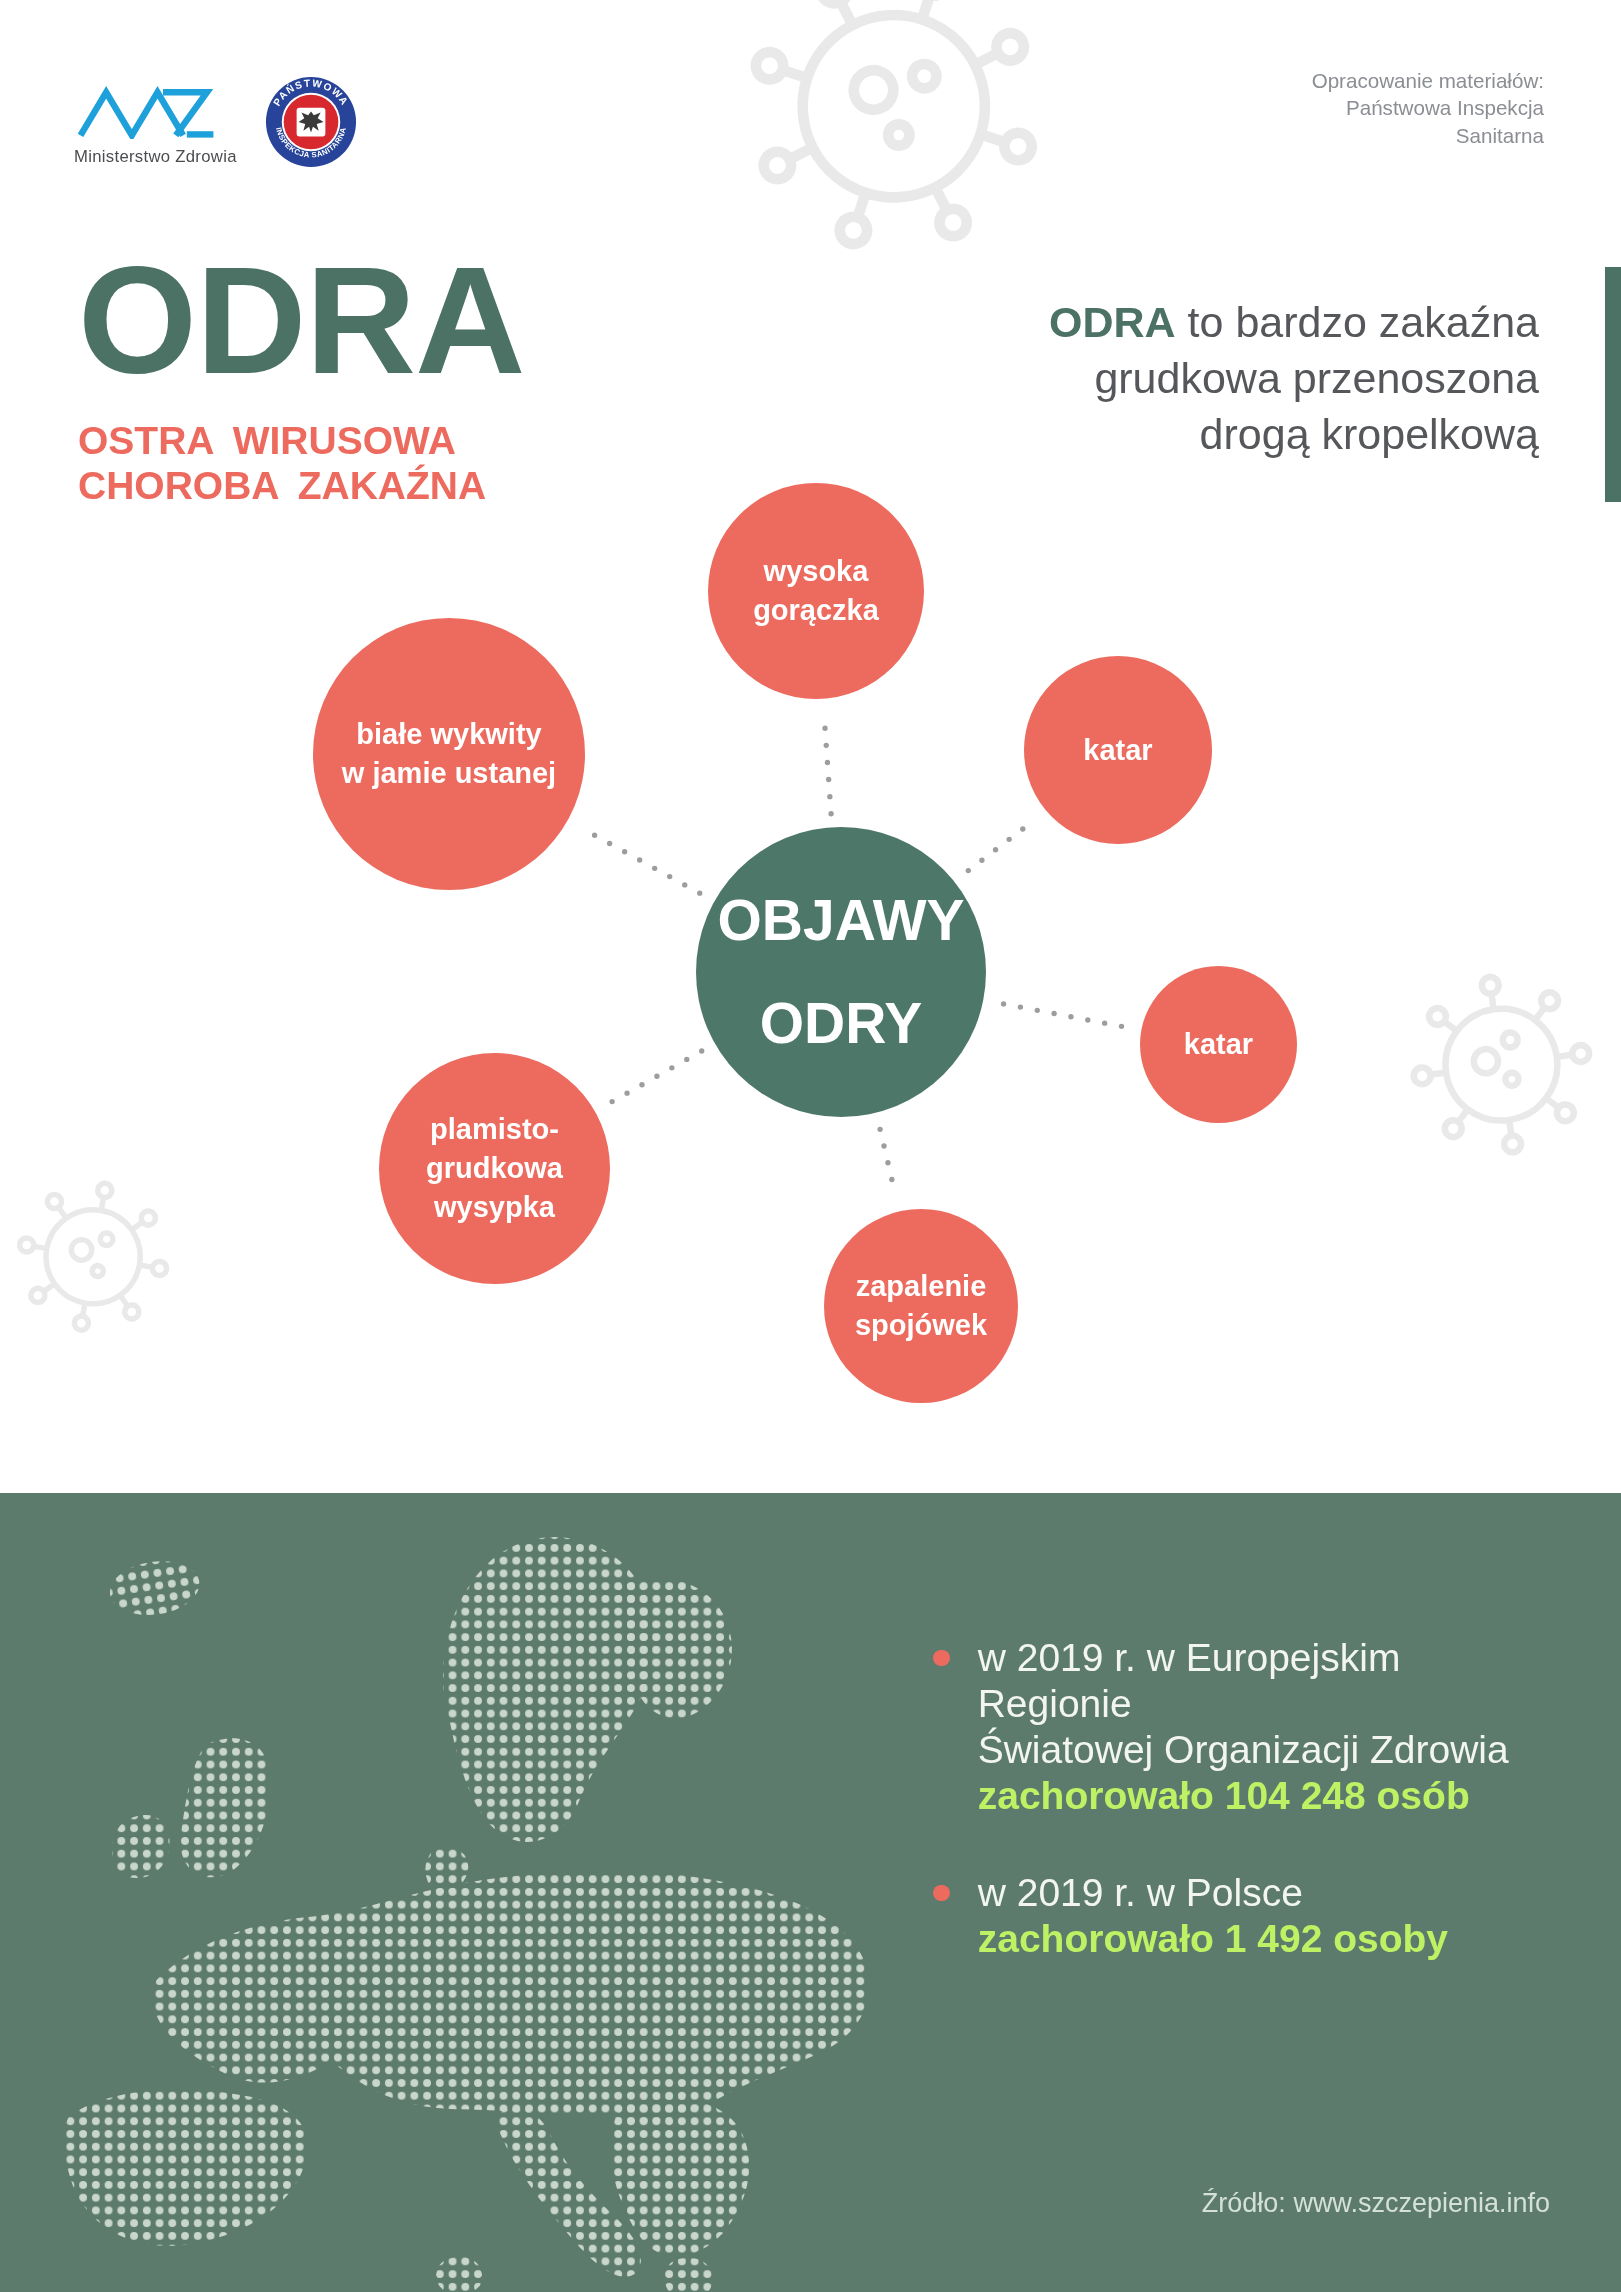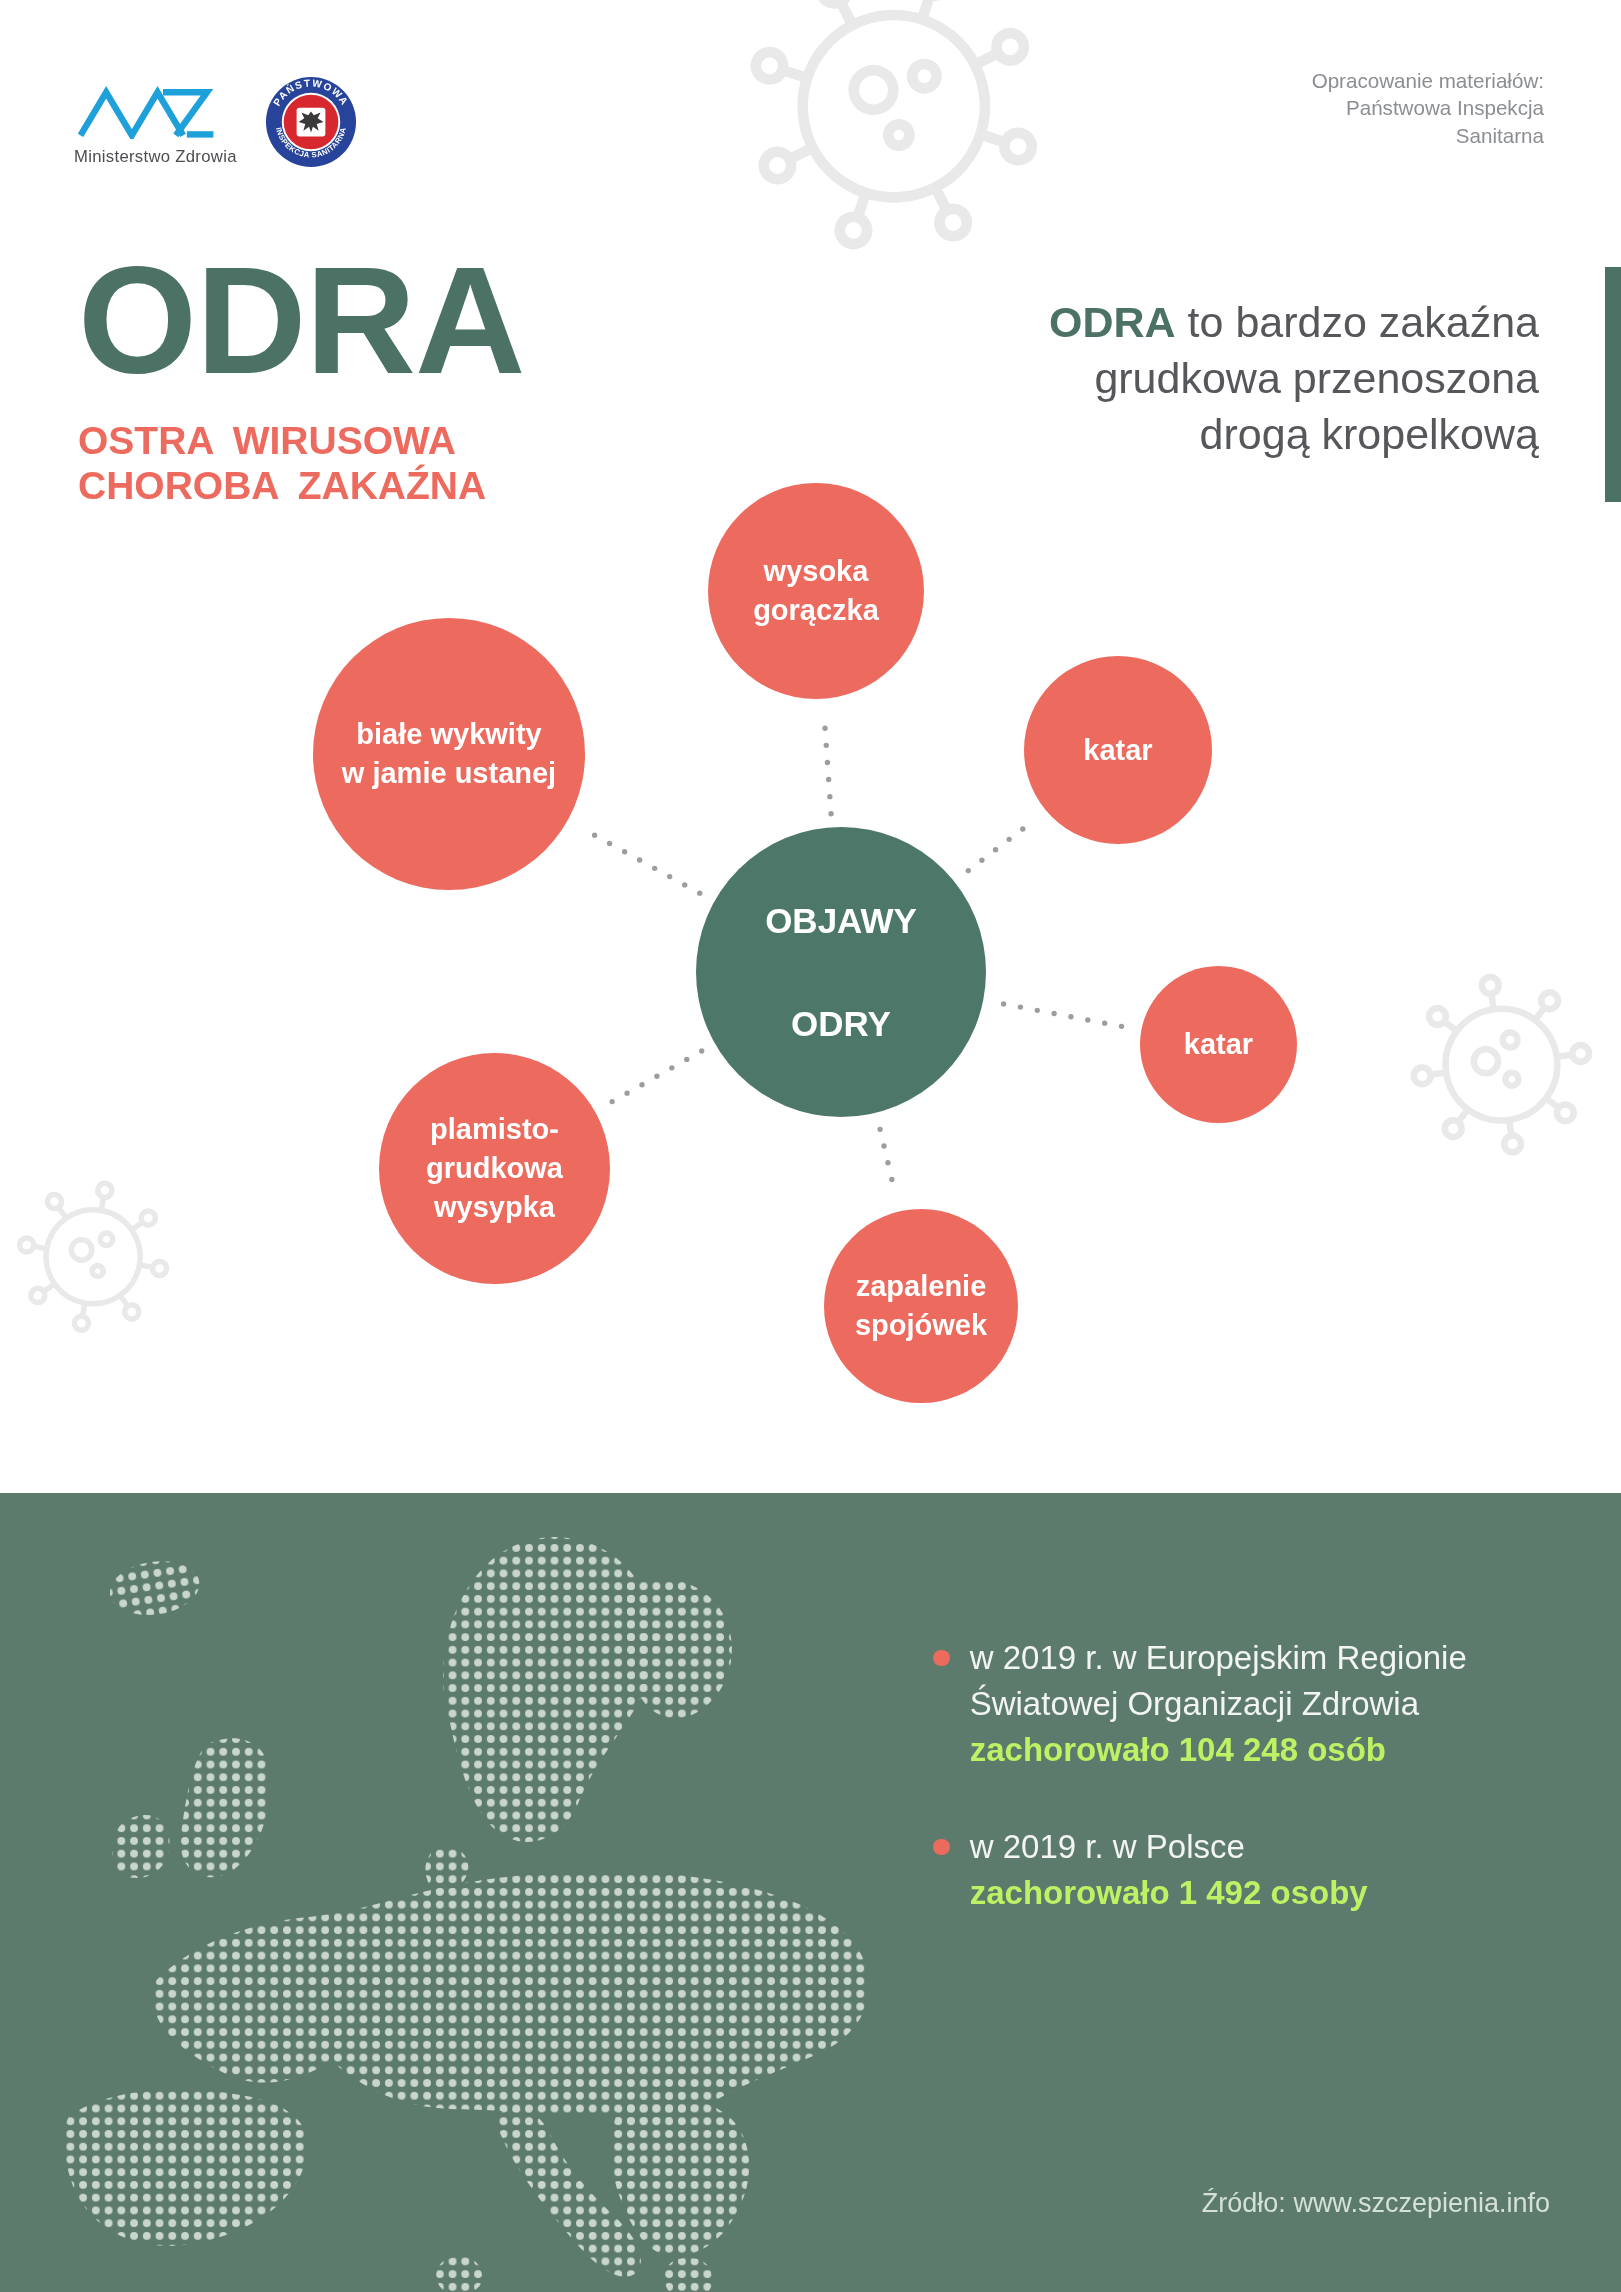--- a/index.html
+++ b/index.html
@@ -21,30 +21,30 @@
   .title-sub{margin-top:21.6px;font-size:39px;line-height:45px;font-weight:700;color:#ed6a5e;word-spacing:8.8px;}
   
   .intro{position:absolute;right:82px;top:294px;width:627px;z-index:3;text-align:right;
          font-size:43px;line-height:56px;color:#55575b;}
   .intro .hl{font-weight:700;color:#4c7265;}
   .green-bar{position:absolute;left:1605px;top:267px;width:15.7px;height:235px;background:#4c7265;z-index:3;}
   
   .circle{position:absolute;border-radius:50%;display:flex;flex-direction:column;
           align-items:center;justify-content:center;text-align:center;z-index:2;}
   .circle span{display:block;}
-  .c-center{background:#4d7768;color:#ffffff;font-weight:700;font-size:35px;line-height:59px;gap:44px;}
+  .c-center{background:#4d7768;color:#ffffff;font-weight:700;font-size:57px;line-height:59px;gap:44px;}
   .c-symptom{background:#ec6b5e;color:#ffffff;font-weight:700;font-size:29px;line-height:39px;}
   
   .bottom{position:absolute;left:0;top:1493px;width:1621px;height:800px;background:#5c7b6c;z-index:2;overflow:hidden;}
   .map{position:absolute;left:39px;top:36px;}
   .stats{position:absolute;left:933px;top:142px;width:588px;}
   .bullet{display:flex;align-items:flex-start;}
   .bullet + .bullet{margin-top:51px;}
   .bullet-dot{flex:0 0 auto;width:16.7px;height:16.7px;border-radius:50%;background:#ed6a5e;margin-top:14.7px;}
-  .bullet-text{margin-left:20px;font-size:33px;line-height:46px;color:#f2f5f2;}
+  .bullet-text{margin-left:28px;font-size:39px;line-height:46px;color:#f2f5f2;}
   .bullet-text .bold{font-weight:700;color:#bef264;}
   .bullet-text span{display:block;}
   .source{position:absolute;right:71px;top:695px;font-size:27px;color:#d5e0d8;}
 </style>
 </head>
 <body>
 
 <div class="poster">
 
   <svg class="deco" width="1621" height="2293" viewBox="0 0 1654 2339">

